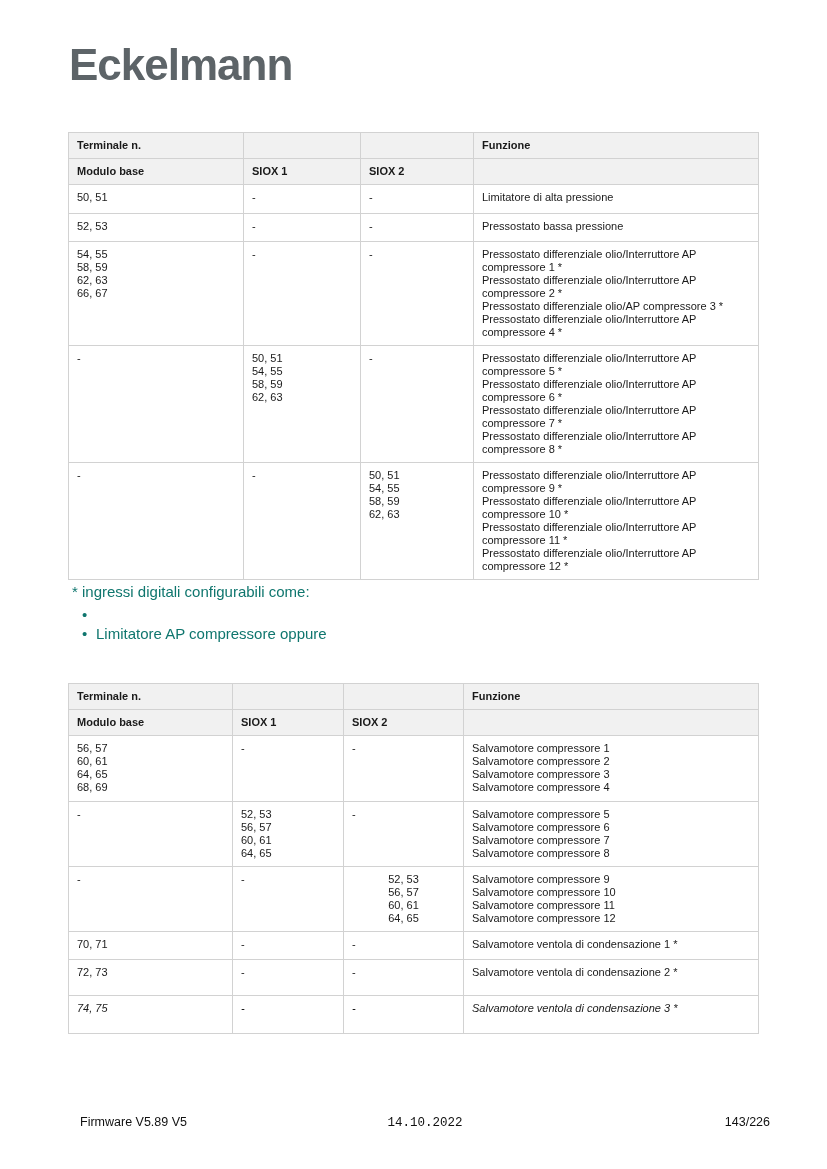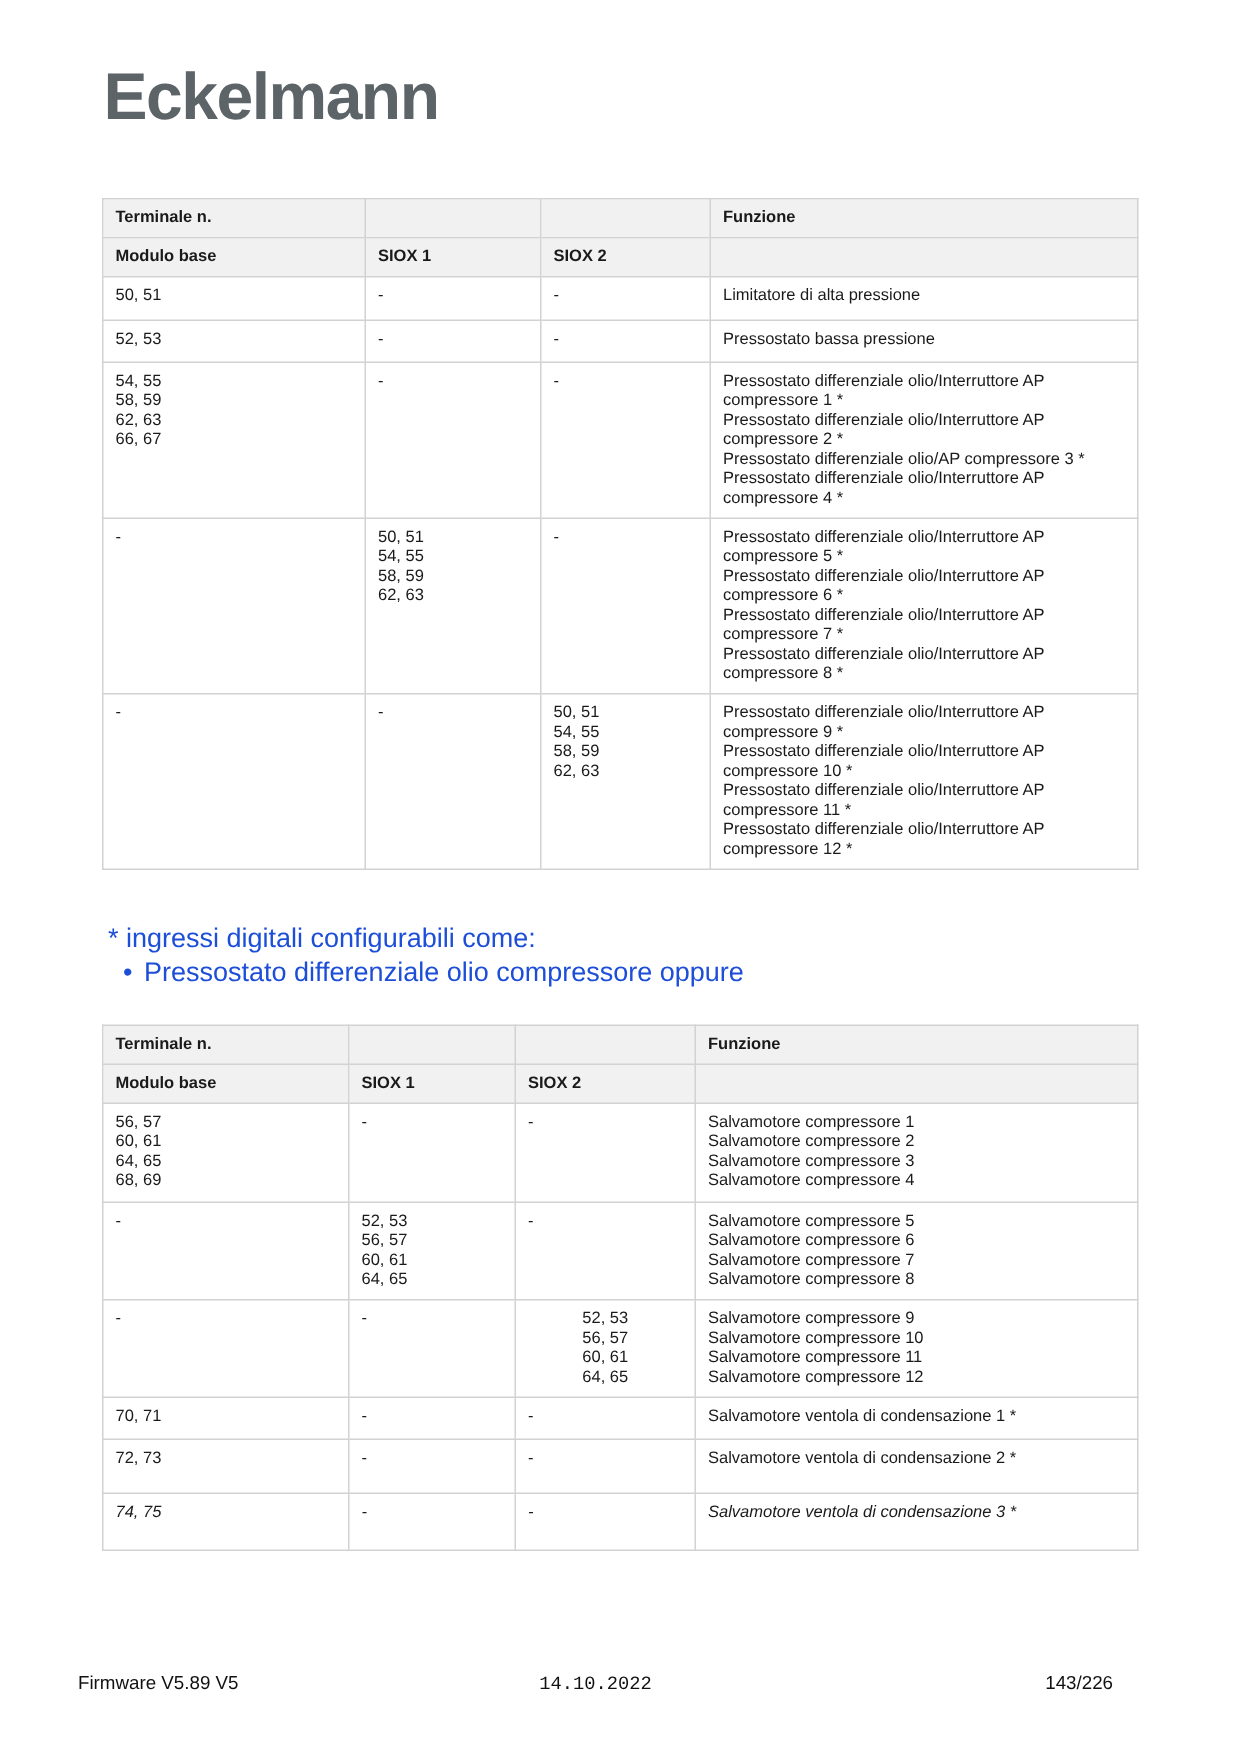--- a/index.html
+++ b/index.html
@@ -36,29 +36,29 @@
   tr.hr2 { height: 25px; }
   tr.h29 { height: 29px; }
   tr.h28 { height: 28px; }
   tr.h66 { height: 66px; }
   tr.h65 { height: 65px; }
   tr.h63 { height: 63px; }
   tr.h36 { height: 36px; margin-top: 44px; }
   tr.h38 { height: 38px; font-style: italic; }
   td.center { text-align: center; }
   .notes {
-    position: absolute; left: 72px; top: 617px; width: 640px;
-    font-size: 18px; line-height: 17px; color: #1d4ed8;
+    position: absolute; left: 72px; top: 583px; width: 640px;
+    font-size: 15px; line-height: 17px; color: #0f766e;
   }
   .notes-title { margin-bottom: 6px; }
   .note-item { display: flex; margin-bottom: 1.5px; }
   .bullet { width: 10px; margin-left: 10px; margin-right: 4px; flex: none; }
   .bullet::before { content: "\2022"; }
   .footer {
-    position: absolute; left: 52px; top: 1115px; width: 690px;
+    position: absolute; left: 80px; top: 1115px; width: 690px;
     font-size: 12.5px; color: #111;
     display: flex; align-items: baseline;
   }
   .footer .f-left  { flex: 1; text-align: left; }
   .footer .f-mid   { flex: 1; text-align: center; font-family: Liberation Mono, monospace; }
   .footer .f-right { flex: 1; text-align: right; }
 </style>
 </head>
 <body>
 
@@ -143,21 +143,24 @@
 Pressostato differenziale olio/Interruttore AP
 compressore 12 *</td>
   </tr>
 </tbody>
   </table>
 
 <div class="notes">
   <div class="notes-title">* ingressi digitali configurabili come:</div>
   <div class="note-item">
     <span class="bullet"></span>
-    <span>Pressostato differenziale olio compressore oppure</span>
+  </div>
+  <div class="note-item">
+    <span class="bullet"></span>
+    <span>Limitatore AP compressore oppure</span>
   </div>
 </div>
 
 <table class="doc-table t2">
   <colgroup>
     <col style="width:164px">
       <col style="width:111px">
       <col style="width:120px">
       <col style="width:295px">
   </colgroup>

